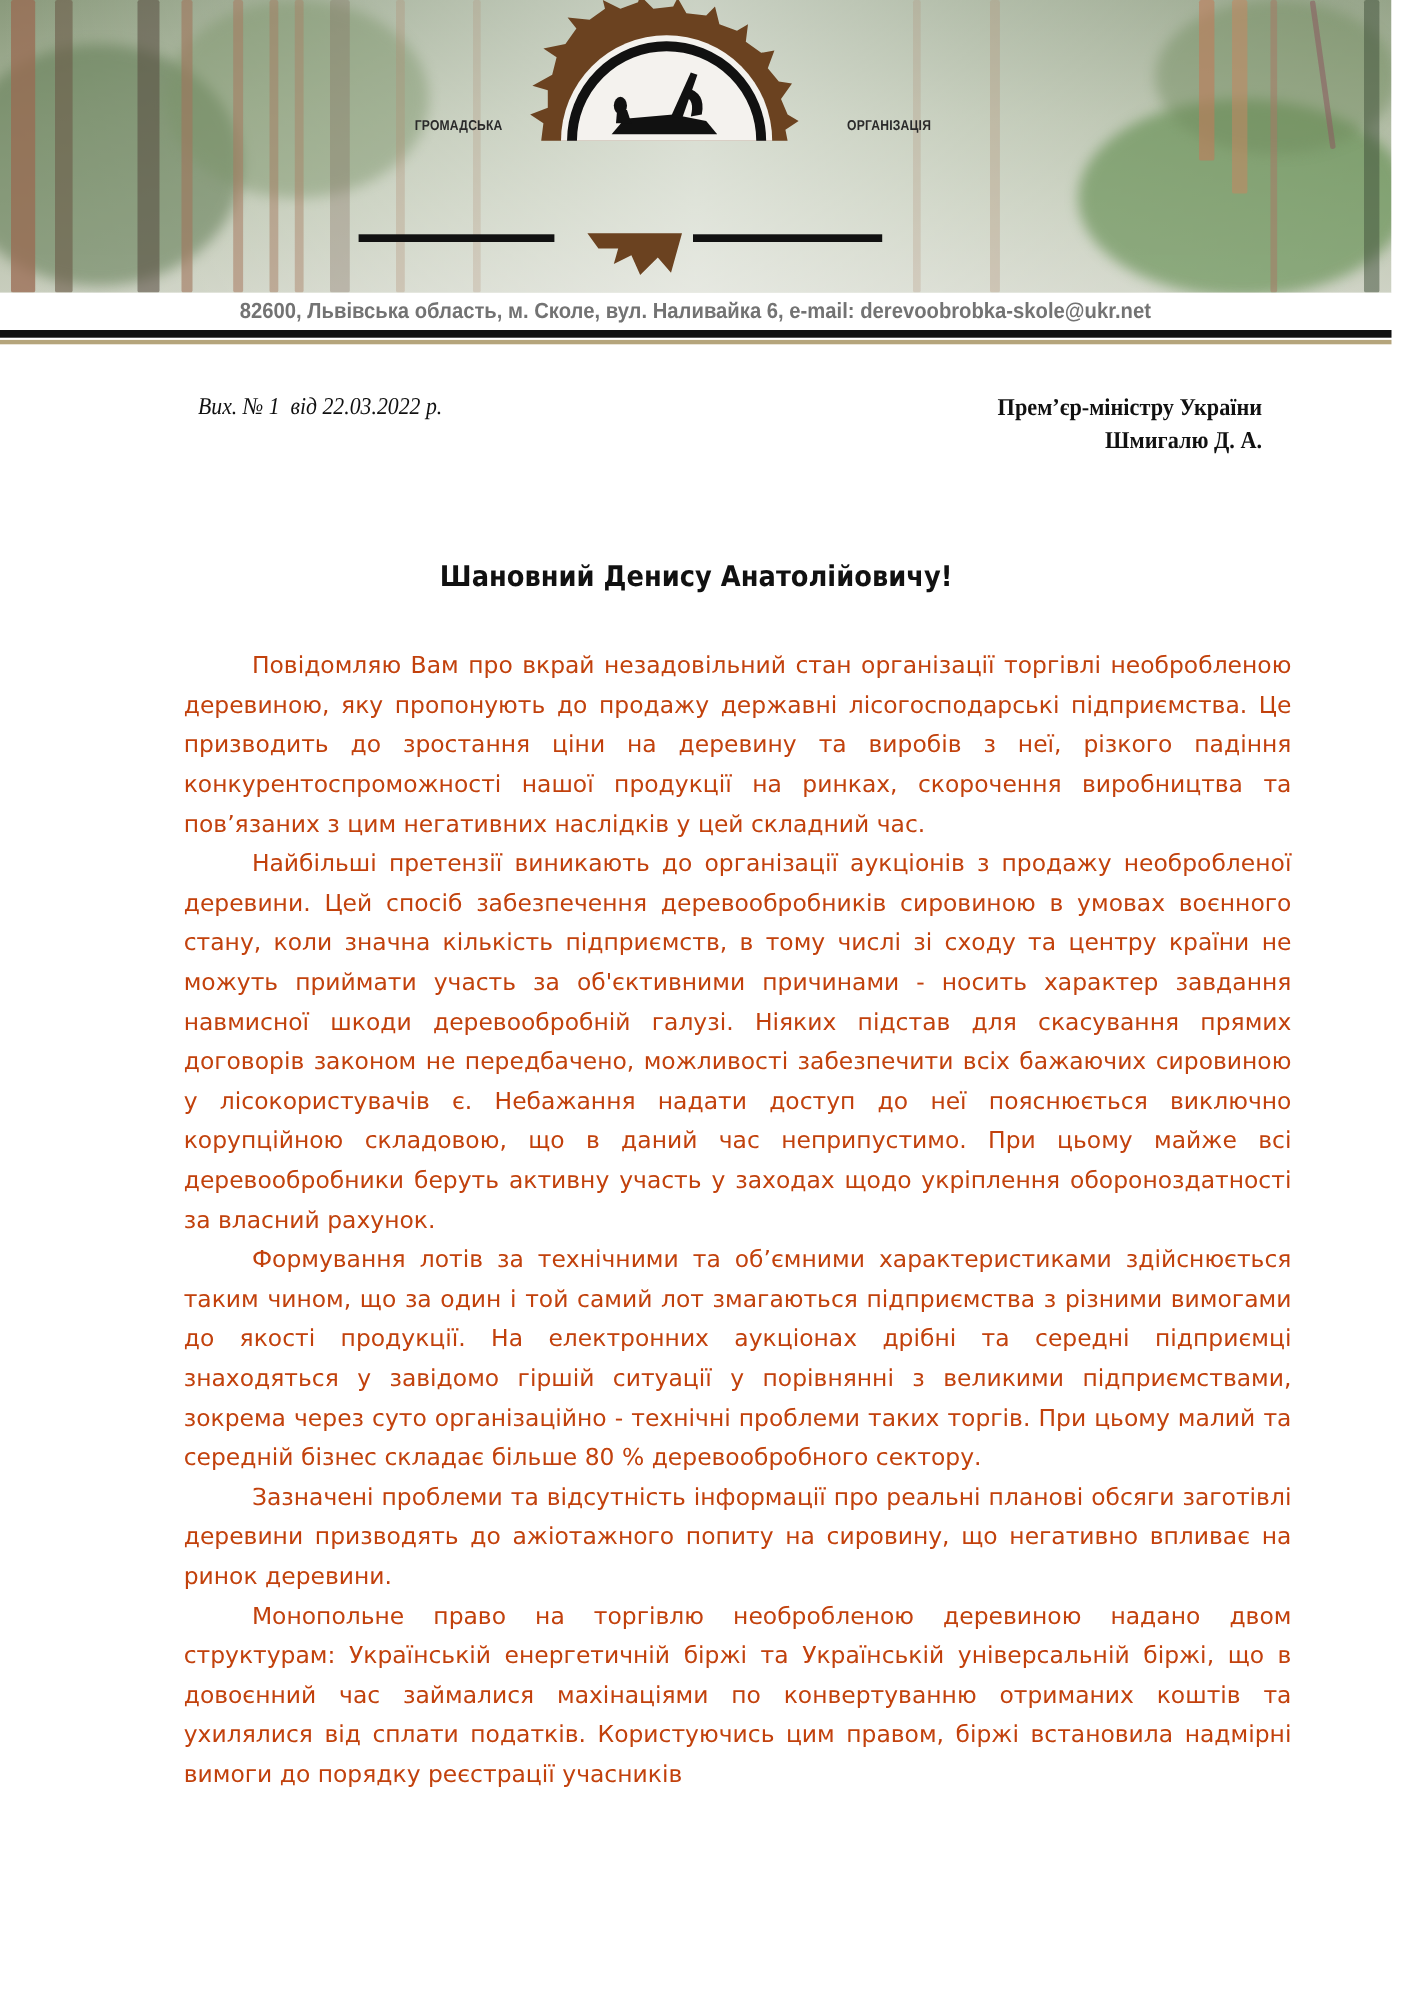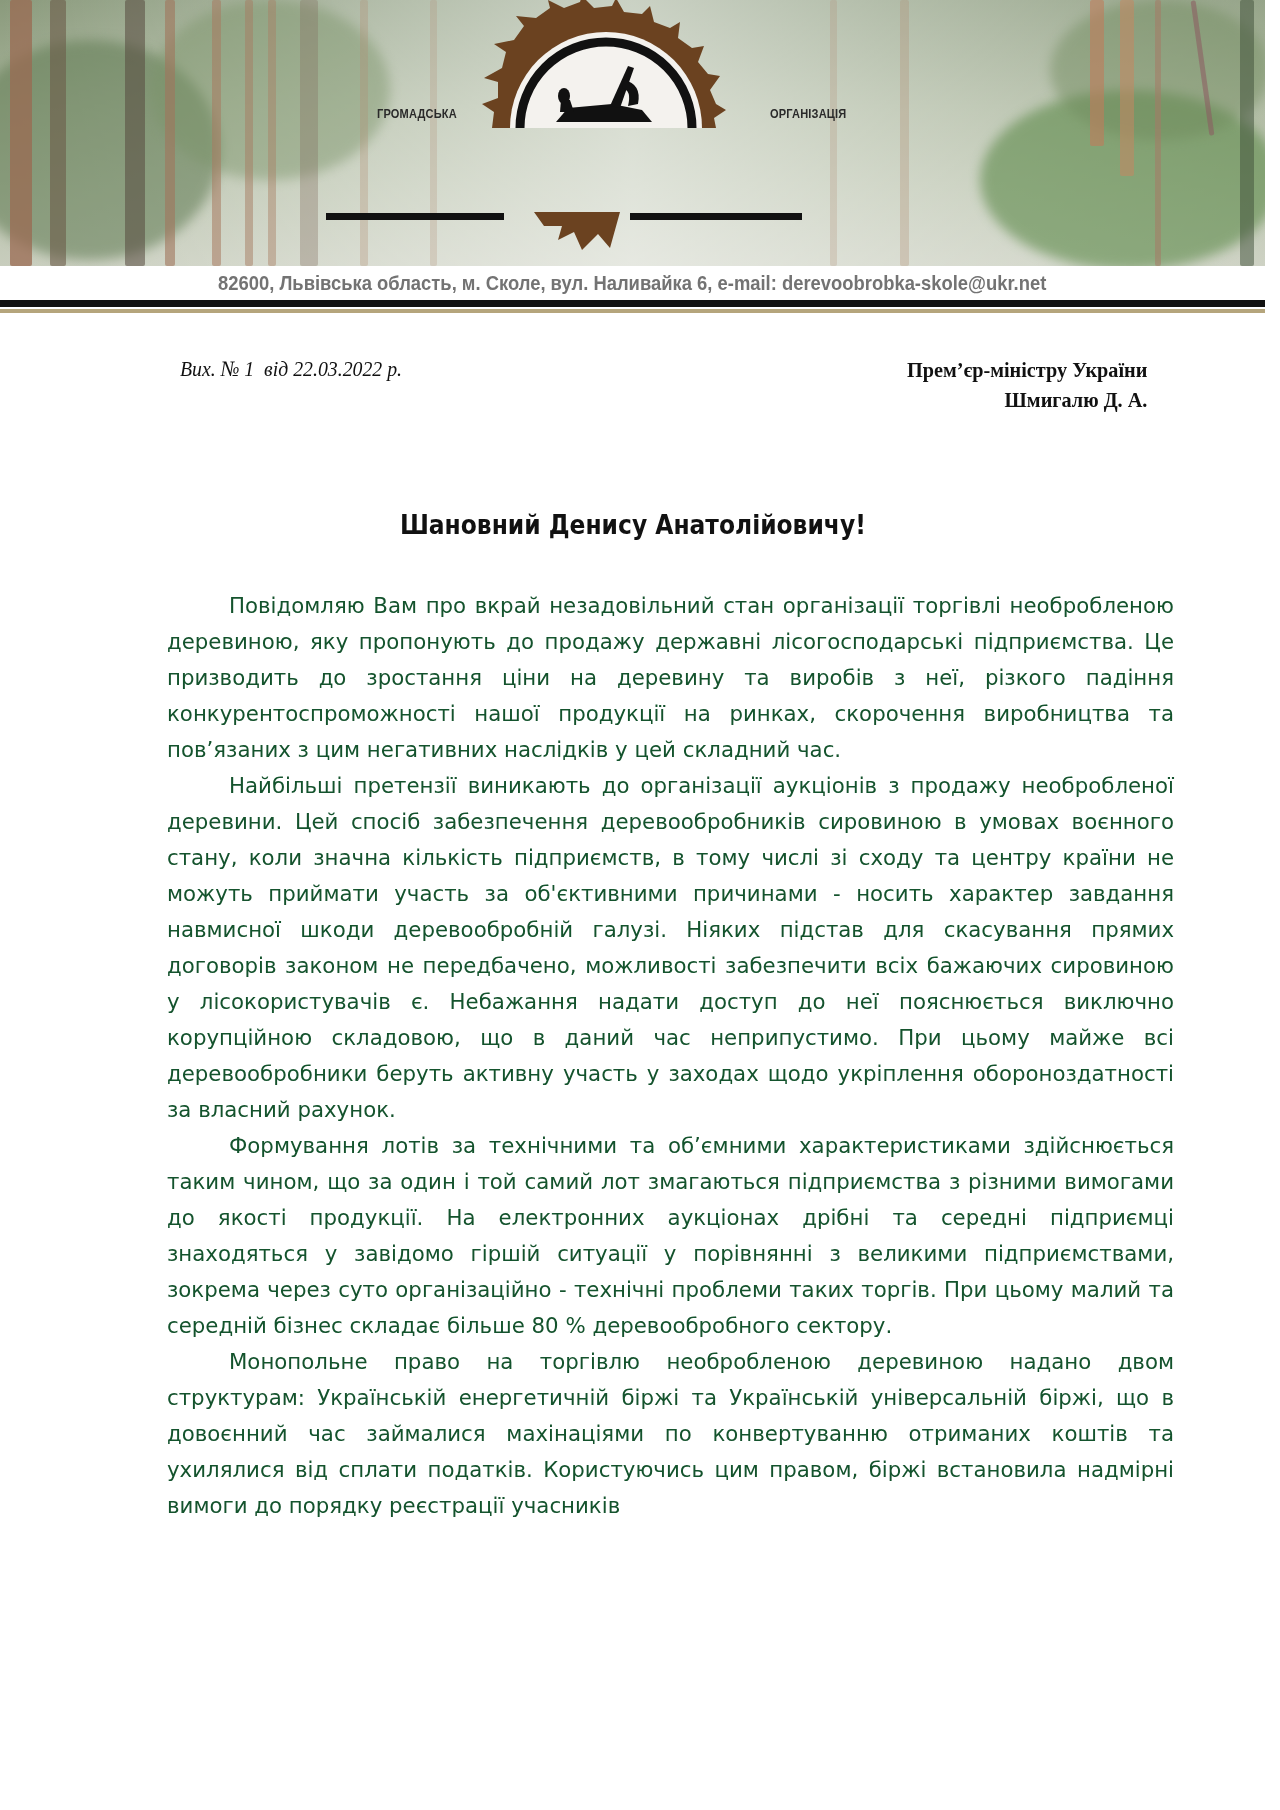--- a/index.html
+++ b/index.html
@@ -33,21 +33,21 @@
   .address span { display: inline-block; transform: scaleX(0.92); }
   .rule-black { position: absolute; left: 0; top: 300px; width: 1265px; height: 7px; background: #111; }
   .rule-tan { position: absolute; left: 0; top: 309px; width: 1265px; height: 4px; background: #b5a57c; }
 
   
   .outgoing { position: absolute; left: 180px; top: 356px; font-family: "Liberation Serif", serif; font-style: italic; font-size: 22px; color: #111; letter-spacing: 0; transform: scaleX(0.9); transform-origin: left; white-space: pre; }
   .addressee { position: absolute; right: 133px; top: 355px; text-align: right; font-family: "Liberation Serif", serif; font-weight: bold; font-size: 22px; line-height: 30px; color: #111; transform: scaleX(0.92); transform-origin: right; }
   .salutation { position: absolute; left: 0; width: 1265px; top: 510px; text-align: center; font-family: "DejaVu Sans", sans-serif; font-weight: bold; font-size: 26px; color: #111; }
   .salutation span { display: inline-block; transform: scaleX(0.9); }
 
-  .body-text { position: absolute; left: 167px; top: 588px; width: 1007px; font-family: "DejaVu Sans", sans-serif; font-size: 21.3px; line-height: 36px; color: #14532d; }
+  .body-text { position: absolute; left: 167px; top: 588px; width: 1007px; font-family: "DejaVu Sans", sans-serif; font-size: 21.3px; line-height: 36px; color: #c2410c; }
   .para { margin: 0; text-align: justify; text-indent: 62px; }
 </style>
 </head>
 <body>
 
 <div class="banner">
 
   <div class="foliage" style="left:-40px;top:40px;width:260px;height:220px;background:#5f7a52;opacity:.55"></div>
   <div class="foliage" style="left:150px;top:0px;width:240px;height:180px;background:#7a9368;opacity:.45"></div>
   <div class="foliage" style="left:980px;top:90px;width:300px;height:180px;background:#5d8a4a;opacity:.6"></div>
@@ -115,14 +115,15 @@
   <div>Прем’єр-міністру України</div>
   <div>Шмигалю Д. А.</div>
 </div>
 
 <div class="salutation"><span>Шановний Денису Анатолійовичу!</span></div>
 
 <div class="body-text">
   <p class="para">Повідомляю Вам про вкрай незадовільний стан організації торгівлі необробленою деревиною, яку пропонують до продажу державні лісогосподарські підприємства. Це призводить до зростання ціни на деревину та виробів з неї, різкого падіння конкурентоспроможності нашої продукції на ринках, скорочення виробництва та пов’язаних з цим негативних наслідків у цей складний час.</p>
   <p class="para">Найбільші претензії виникають до організації аукціонів з продажу необробленої деревини. Цей спосіб забезпечення деревообробників сировиною в умовах воєнного стану, коли значна кількість підприємств, в тому числі зі сходу та центру країни не можуть приймати участь за об'єктивними причинами - носить характер завдання навмисної шкоди деревообробній галузі. Ніяких підстав для скасування прямих договорів законом не передбачено, можливості забезпечити всіх бажаючих сировиною у лісокористувачів є. Небажання надати доступ до неї пояснюється виключно корупційною складовою, що в даний час неприпустимо. При цьому майже всі деревообробники беруть активну участь у заходах щодо укріплення обороноздатності за власний рахунок.</p>
   <p class="para">Формування лотів за технічними та об’ємними характеристиками здійснюється таким чином, що за один і той самий лот змагаються підприємства з різними вимогами до якості продукції. На електронних аукціонах дрібні та середні підприємці знаходяться у завідомо гіршій ситуації у порівнянні з великими підприємствами, зокрема через суто організаційно - технічні проблеми таких торгів. При цьому малий та середній бізнес складає більше 80 % деревообробного сектору.</p>
+  <p class="para">Зазначені проблеми та відсутність інформації про реальні планові обсяги заготівлі деревини призводять до ажіотажного попиту на сировину, що негативно впливає на ринок деревини.</p>
   <p class="para">Монопольне право на торгівлю необробленою деревиною надано двом структурам: Українській енергетичній біржі та Українській універсальній біржі, що в довоєнний час займалися махінаціями по конвертуванню отриманих коштів та ухилялися від сплати податків. Користуючись цим правом, біржі встановила надмірні вимоги до порядку реєстрації учасників</p>
 </div>
 
 </body></html>

